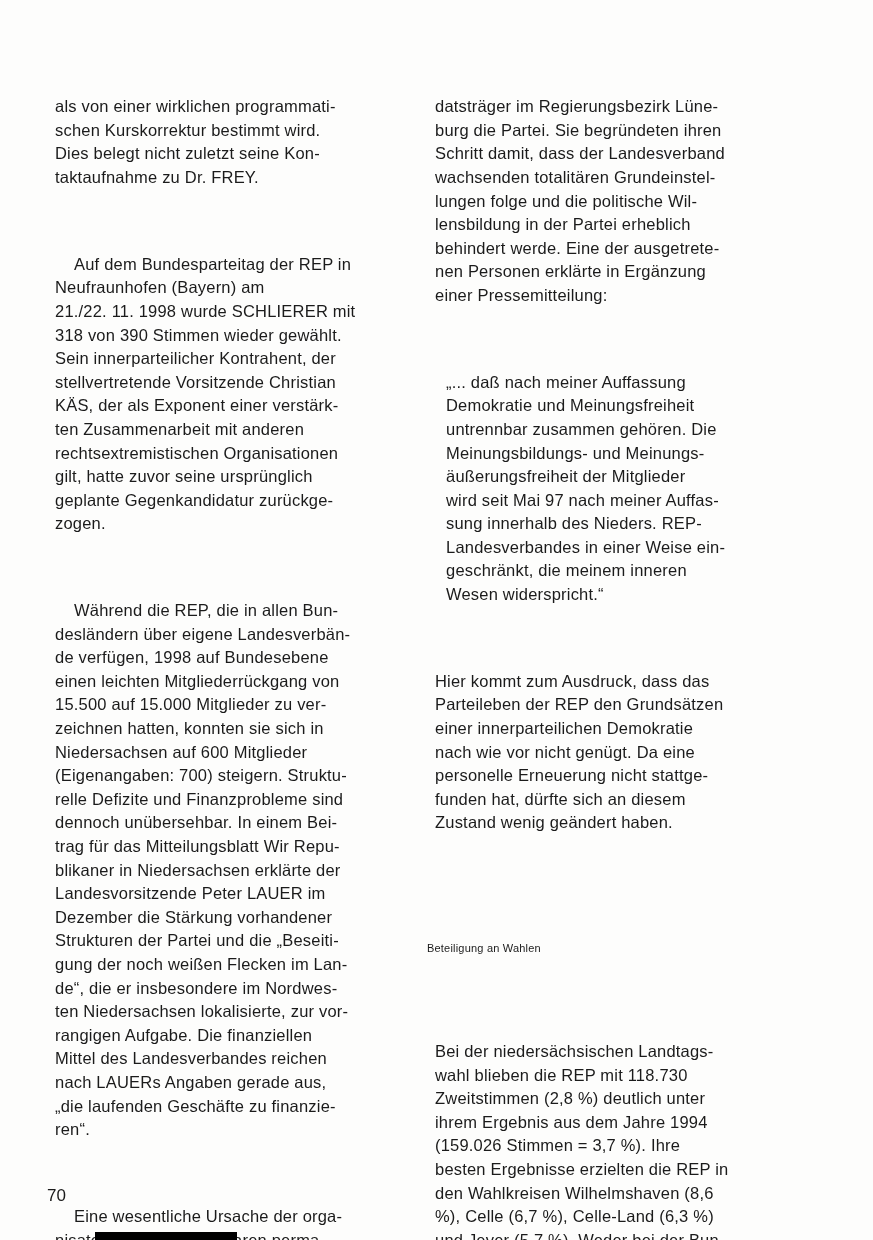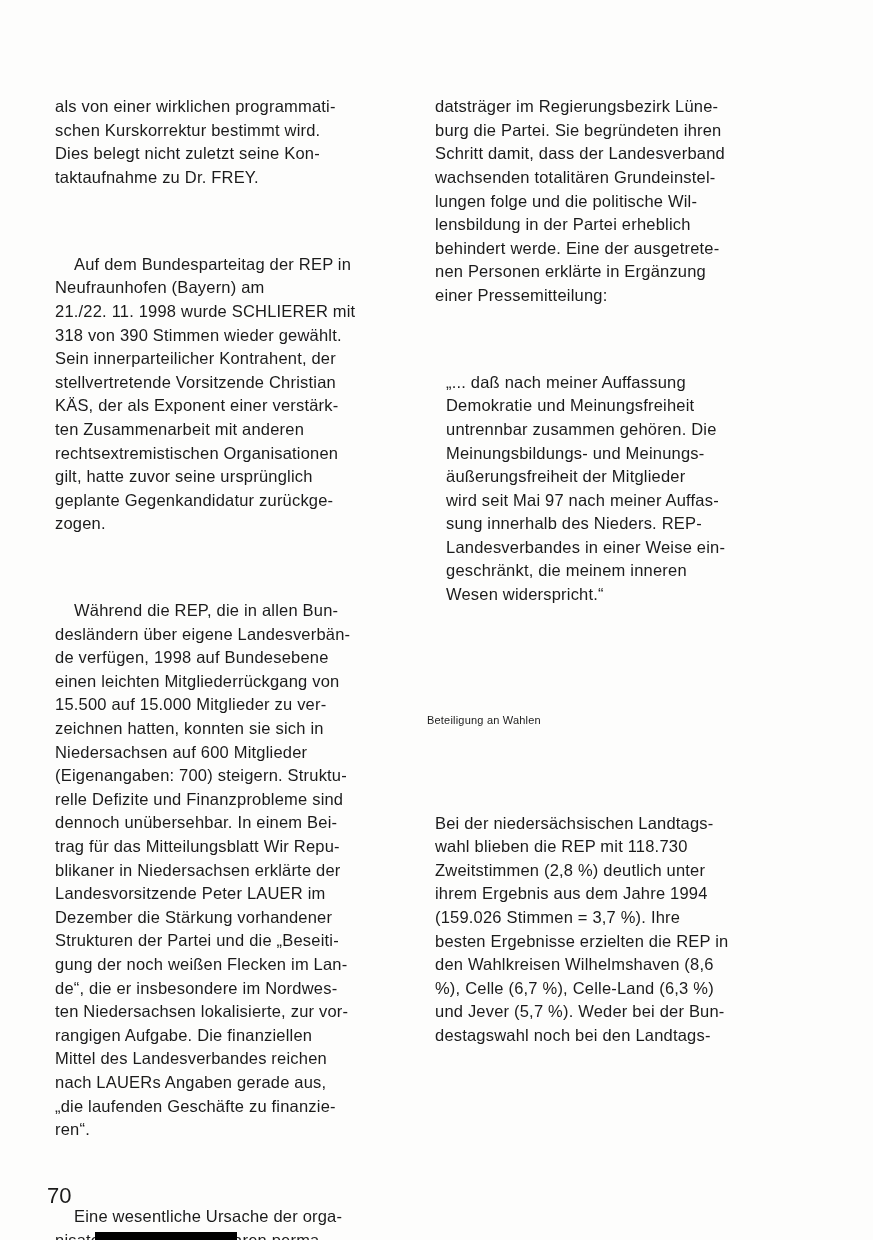--- a/index.html
+++ b/index.html
@@ -41,21 +41,21 @@
     margin: 47px 0 24px 0;
     padding: 0;
     font-size: 11px;
     font-weight: normal;
     line-height: 23.6px;
   }
   .page-number {
     position: absolute;
     left: 47px;
     top: 1184px;
-    font-size: 22px;
+    font-size: 17px;
     line-height: 23.6px;
   }
   .scan-bar {
     position: absolute;
     left: 95px;
     top: 1232px;
     width: 142px;
     height: 8px;
     background: #000000;
   }
@@ -129,20 +129,27 @@
     <p class="para quote">„... daß nach meiner Auffassung
 Demokratie und Meinungsfreiheit
 untrennbar zusammen gehören. Die
 Meinungsbildungs- und Meinungs-
 äußerungsfreiheit der Mitglieder
 wird seit Mai 97 nach meiner Auffas-
 sung innerhalb des Nieders. REP-
 Landesverbandes in einer Weise ein-
 geschränkt, die meinem inneren
 Wesen widerspricht.“</p>
+    <p class="para">Hier kommt zum Ausdruck, dass das
+Parteileben der REP den Grundsätzen
+einer innerparteilichen Demokratie
+nach wie vor nicht genügt. Da eine
+personelle Erneuerung nicht stattge-
+funden hat, dürfte sich an diesem
+Zustand wenig geändert haben.</p>
     <h2 class="subheading">Beteiligung an Wahlen</h2>
     <p class="para">Bei der niedersächsischen Landtags-
 wahl blieben die REP mit 118.730
 Zweitstimmen (2,8 %) deutlich unter
 ihrem Ergebnis aus dem Jahre 1994
 (159.026 Stimmen = 3,7 %). Ihre
 besten Ergebnisse erzielten die REP in
 den Wahlkreisen Wilhelmshaven (8,6
 %), Celle (6,7 %), Celle-Land (6,3 %)
 und Jever (5,7 %). Weder bei der Bun-

